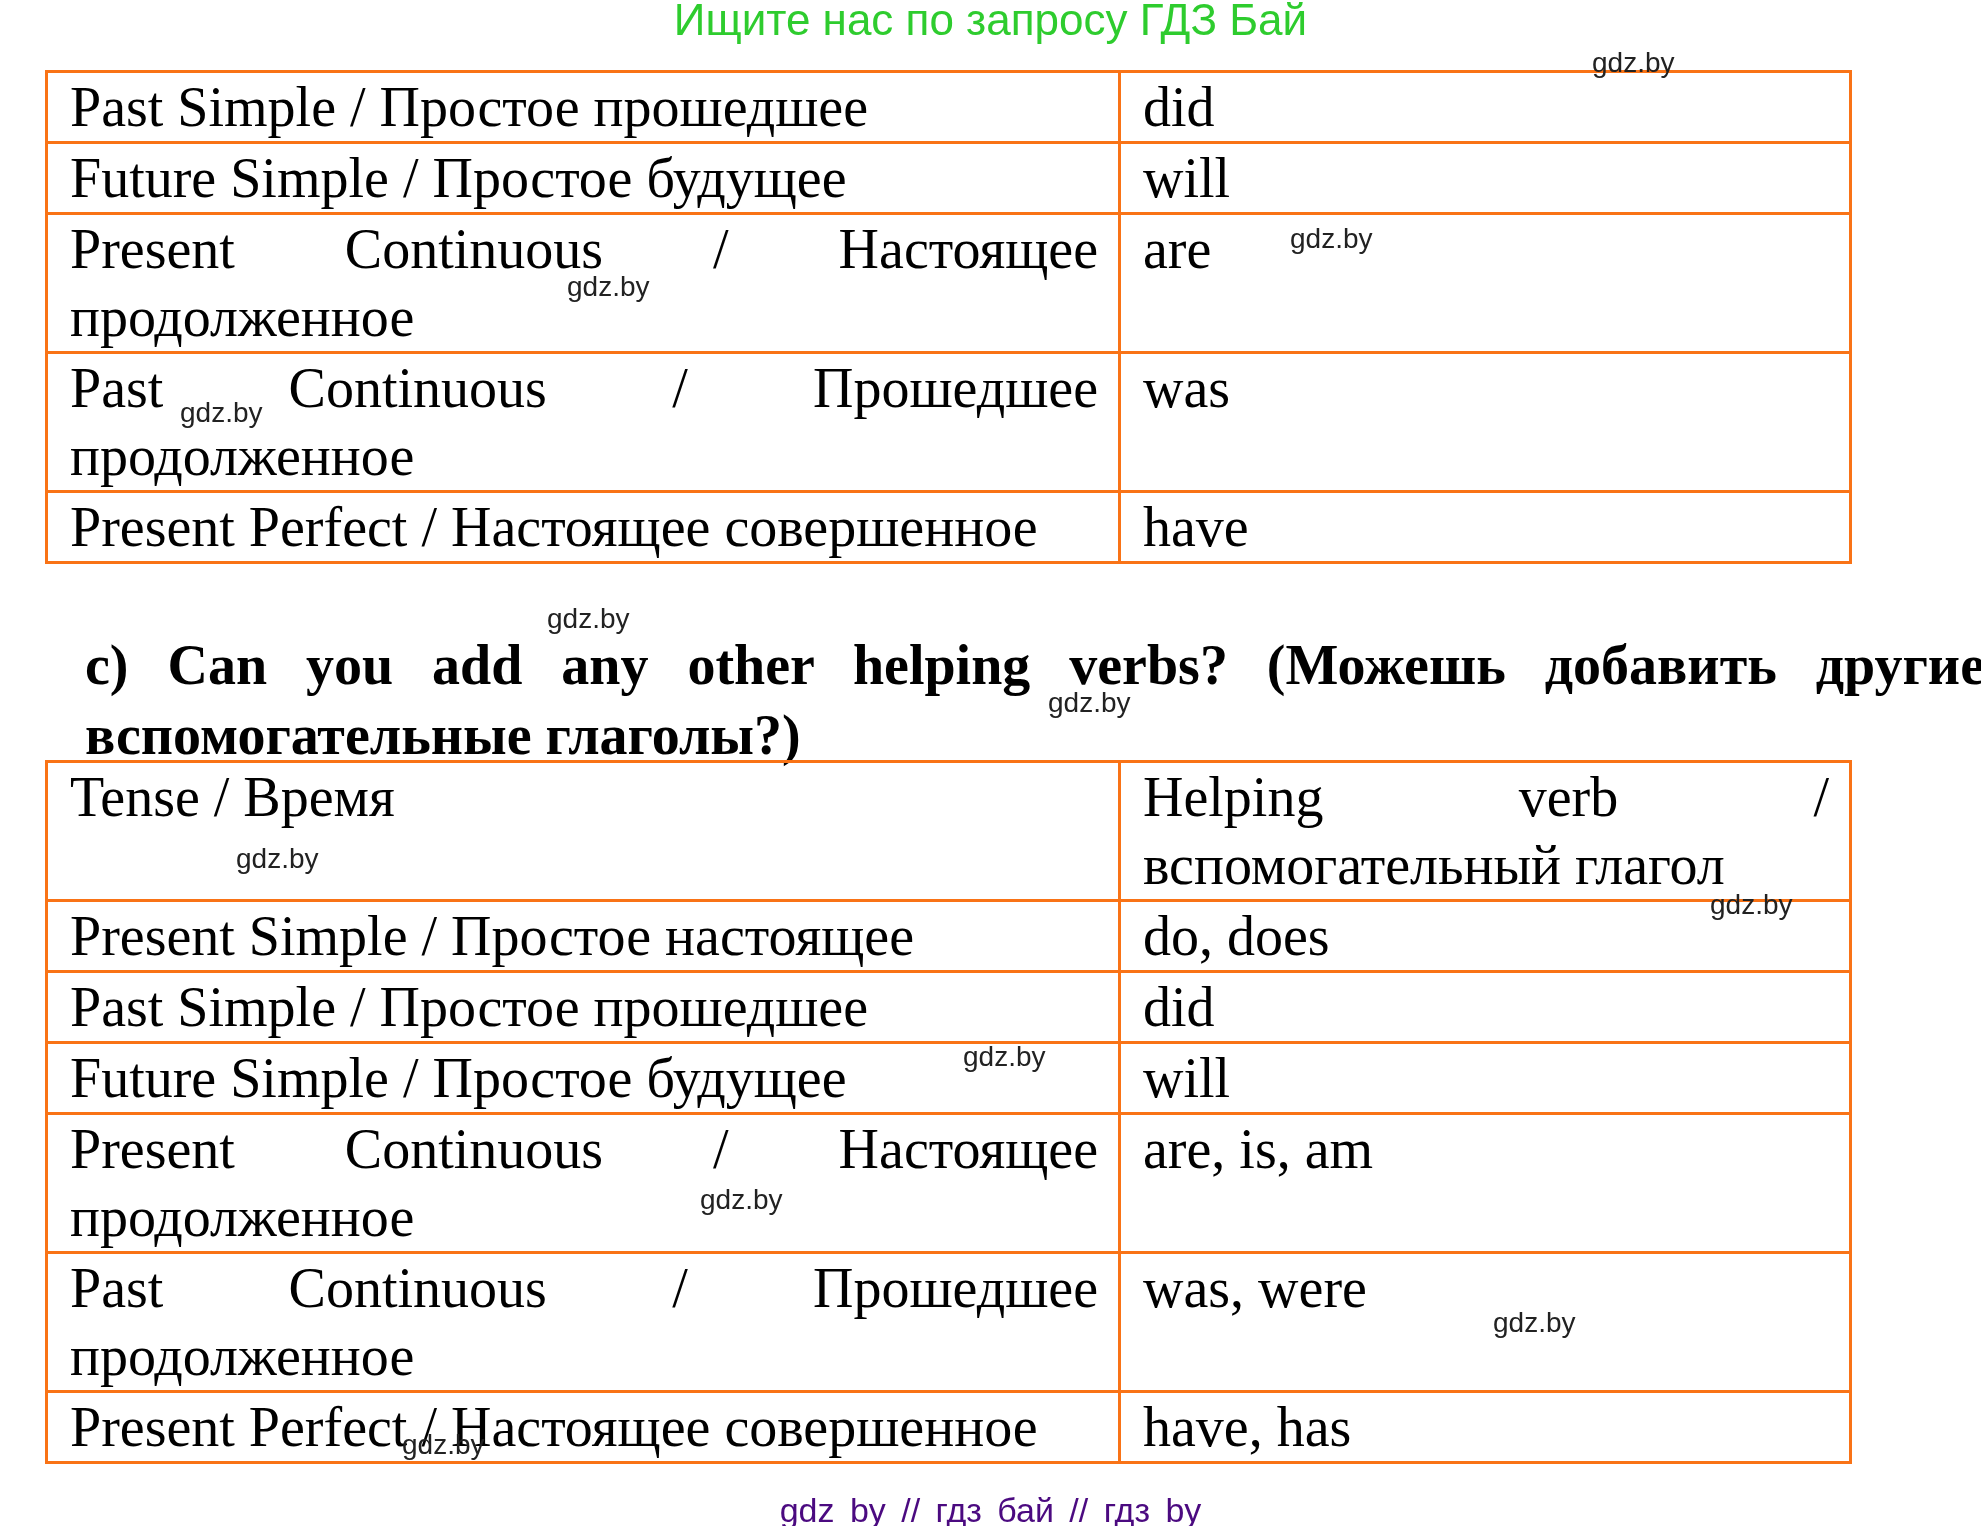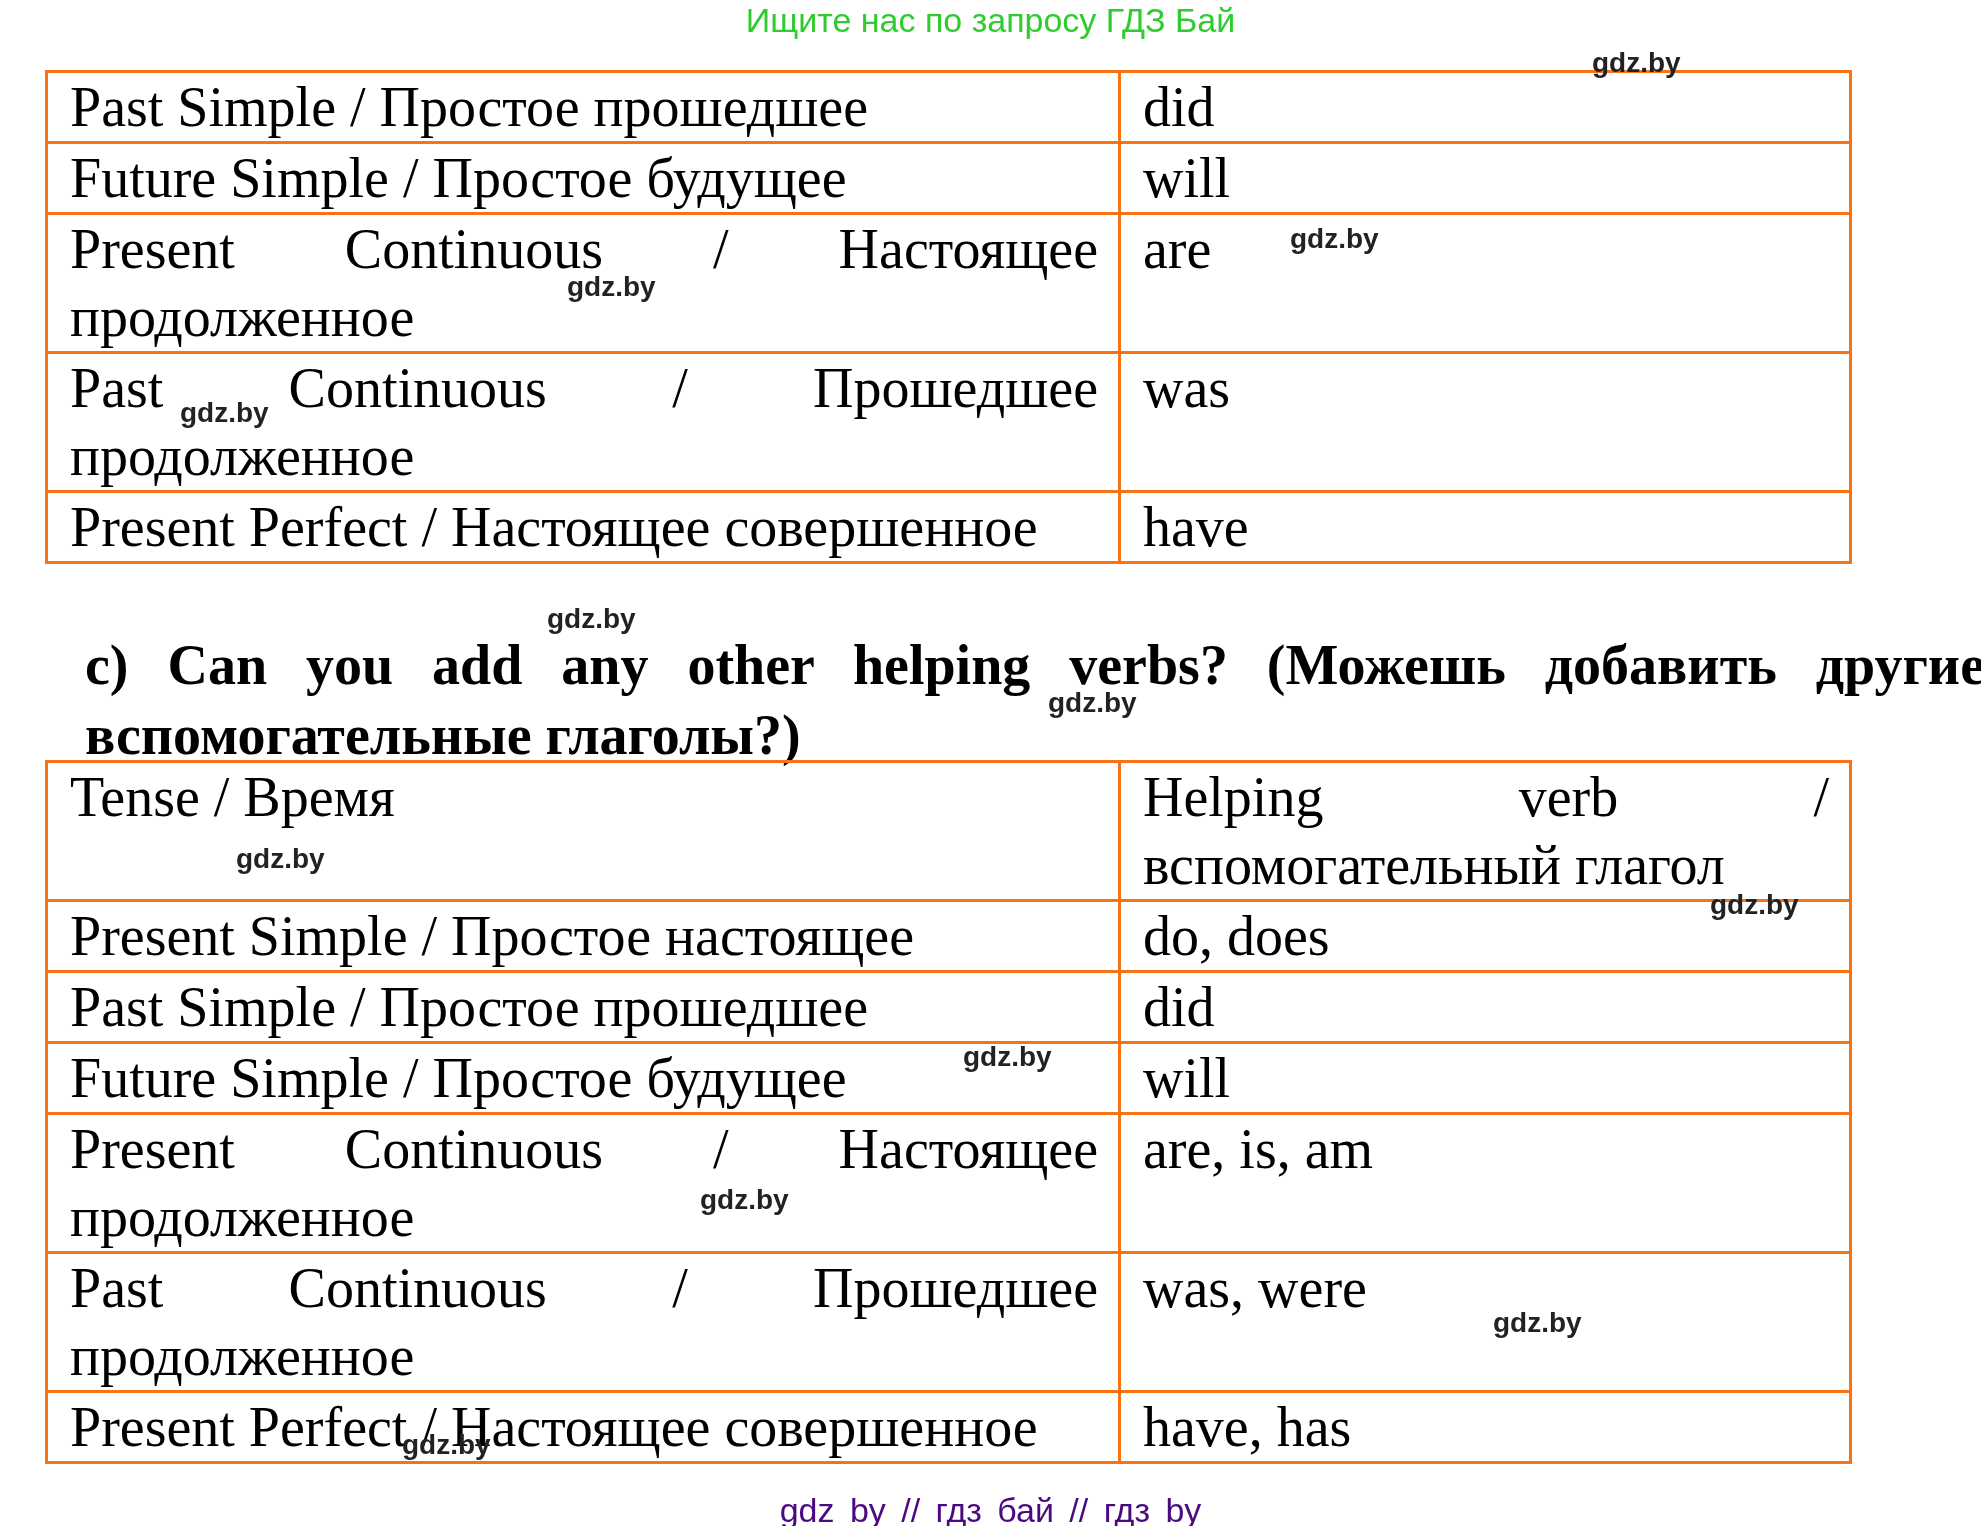--- a/index.html
+++ b/index.html
@@ -1,21 +1,21 @@
 <!DOCTYPE html>
 <html><head>
 <meta charset="utf-8">
 <style>
   html,body{margin:0;padding:0;background:#fff;}
   body{width:1981px;height:1526px;position:relative;overflow:hidden;font-family:"Liberation Serif",serif;color:#000;}
-  .top-note{position:absolute;left:0;width:1981px;top:0;text-align:center;color:#2ecc2e;font-family:"Liberation Sans",sans-serif;font-size:34px;line-height:40px;}
+  .top-note{position:absolute;left:0;width:1981px;top:0;text-align:center;color:#2ecc2e;font-family:"Liberation Sans",sans-serif;font-size:44px;line-height:40px;}
   table.t{position:absolute;left:45px;border-collapse:collapse;table-layout:fixed;width:1807px;}
   table.t td{border:3px solid #f97316;vertical-align:top;padding:0 20px 0 22px;font-size:56px;line-height:68px;text-align:justify;text-align-last:left;}
   table.t td.c1{width:1028px;}
-  .wm{position:absolute;font-family:"Liberation Sans",sans-serif;font-size:28px;color:#222;line-height:30px;font-weight:bold;}
+  .wm{position:absolute;font-family:"Liberation Sans",sans-serif;font-size:28px;color:#222;line-height:30px;}
   .heading{position:absolute;left:45px;width:1900px;font-weight:bold;font-size:56px;line-height:70px;text-align:justify;text-align-last:left;}
   .footer{position:absolute;left:0;width:1981px;top:1490px;text-align:center;color:#4b0a80;font-family:"Liberation Sans",sans-serif;font-size:34px;line-height:40px;word-spacing:6px;}
 </style>
 </head>
 <body>
 
 <div class="top-note">Ищите нас по запросу ГДЗ Бай</div>
 
 <table class="t" style="top:70px;">
   <tbody>

